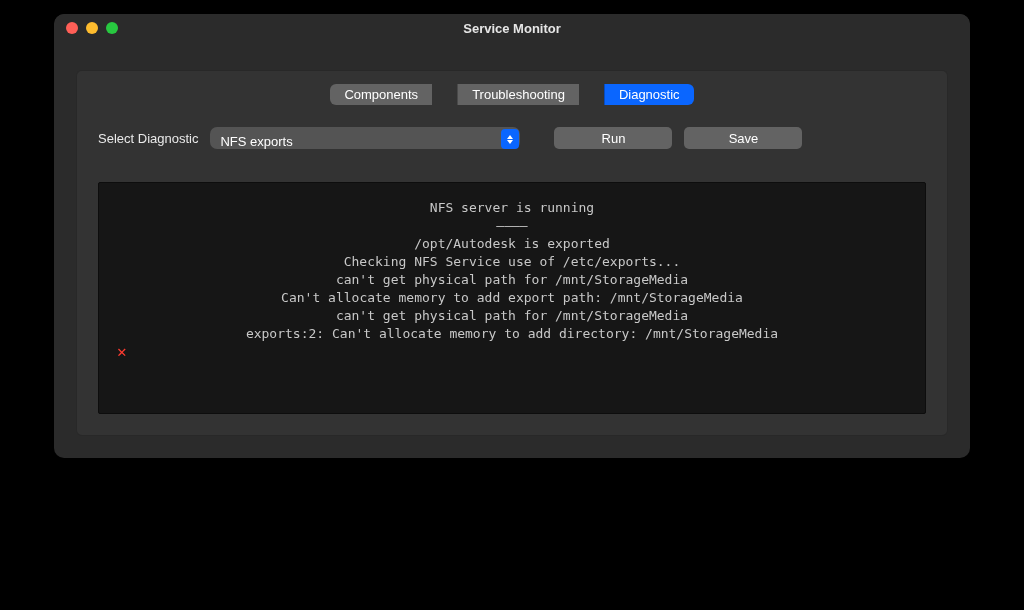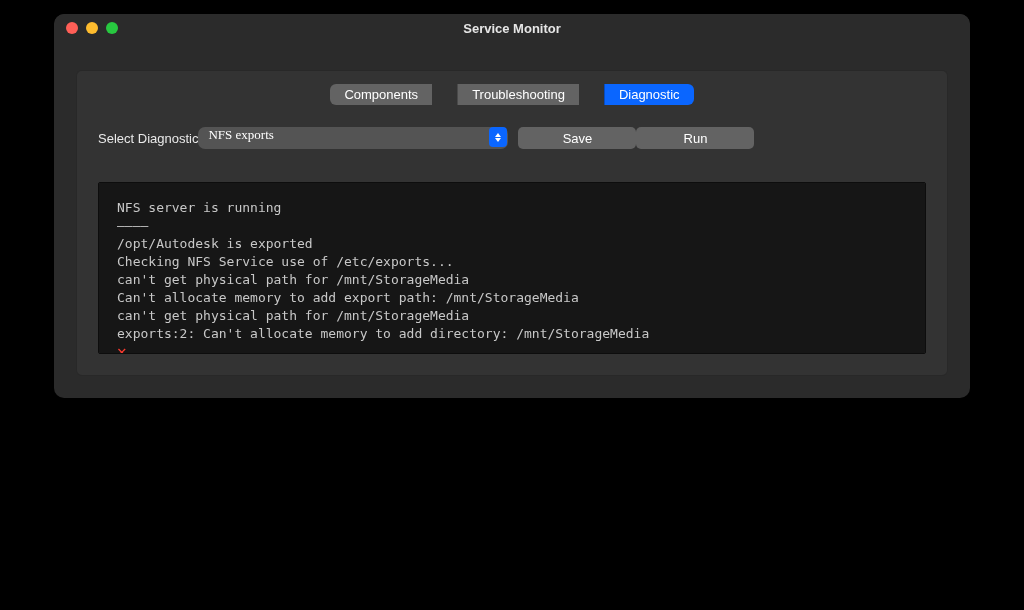--- a/index.html
+++ b/index.html
@@ -9,21 +9,21 @@
     height: 610px;
     background: #000;
     font-family: -apple-system, BlinkMacSystemFont, "Helvetica Neue", Arial, sans-serif;
     overflow: hidden;
   }
   .window {
     position: absolute;
     left: 54px;
     top: 14px;
     width: 916px;
-    height: 384px;
+    height: 444px;
     background: #2b2b2b;
     border-radius: 10px;
     box-shadow: 0 18px 40px rgba(0,0,0,0.7), 0 0 0 1px rgba(0,0,0,0.6);
     overflow: hidden;
   }
   .titlebar {
     height: 28px;
     display: flex;
     align-items: center;
     position: relative;
@@ -85,42 +85,41 @@
     border-left: 1px solid rgba(0,0,0,0.25);
     margin-left: 25px;
   }
   .seg.active {
     background: #0a66ff;
   }
   .controls {
     display: flex;
     align-items: center;
     margin: 22px 22px 12px 22px;
-    gap: 0;
+    gap: 12px;
   }
   .label {
     color: #eaeaea;
     font-size: 13px;
     white-space: nowrap;
   }
   .select {
     flex: 0 0 300px;
     width: 300px;
     height: 22px;
     background: #545454;
     border-radius: 7px;
     display: flex;
-    align-items: flex-start;
+    align-items: flex-end;
     justify-content: space-between;
     color: #fff;
     font-size: 13px;
     padding-left: 10px;
     cursor: pointer;
     position: relative;
-    font-family: Liberation Serif, serif;
   }
   .select-arrows {
     width: 18px;
     height: 20px;
     background: #0a66ff;
     border-radius: 4px;
     margin-right: 1px;
     display: flex;
     flex-direction: column;
     align-items: center;
@@ -154,20 +153,21 @@
     background: #161616;
     border: 1px solid #0d0d0d;
     border-radius: 2px;
     padding: 16px 18px;
     font-family: "Menlo", "Monaco", "Consolas", monospace;
     font-size: 13px;
     line-height: 18px;
     color: #c8c8c8;
     overflow: auto;
     white-space: pre;
+    text-align: center;
   }
   .err-line {
     display: flex;
     align-items: center;
     gap: 8px;
     margin-top: 2px;
   }
   .err-icon {
     color: #ff3b30;
     font-weight: bold;
@@ -200,22 +200,22 @@
     <div class="controls">
       <span class="label">Select Diagnostic</span>
       <div class="select">
         <span>NFS exports</span>
         <span class="select-arrows">
           <span class="arrow-up"></span>
           <span class="arrow-down"></span>
         </span>
       </div>
       <span class="spacer"></span>
+      <button class="btn">Run</button>
       <button class="btn">Save</button>
-      <button class="btn">Run</button>
     </div>
 
     <div class="console"><div>NFS server is running</div><div>————</div><div>/opt/Autodesk is exported</div><div>Checking NFS Service use of /etc/exports...</div><div>can't get physical path for /mnt/StorageMedia</div><div>Can't allocate memory to add export path: /mnt/StorageMedia</div><div>can't get physical path for /mnt/StorageMedia</div><div>exports:2: Can't allocate memory to add directory: /mnt/StorageMedia</div><div class="err-line">
         <span class="err-icon">✕</span>
       </div>
     </div>
   </div>
 </div>
 
 </body></html>

